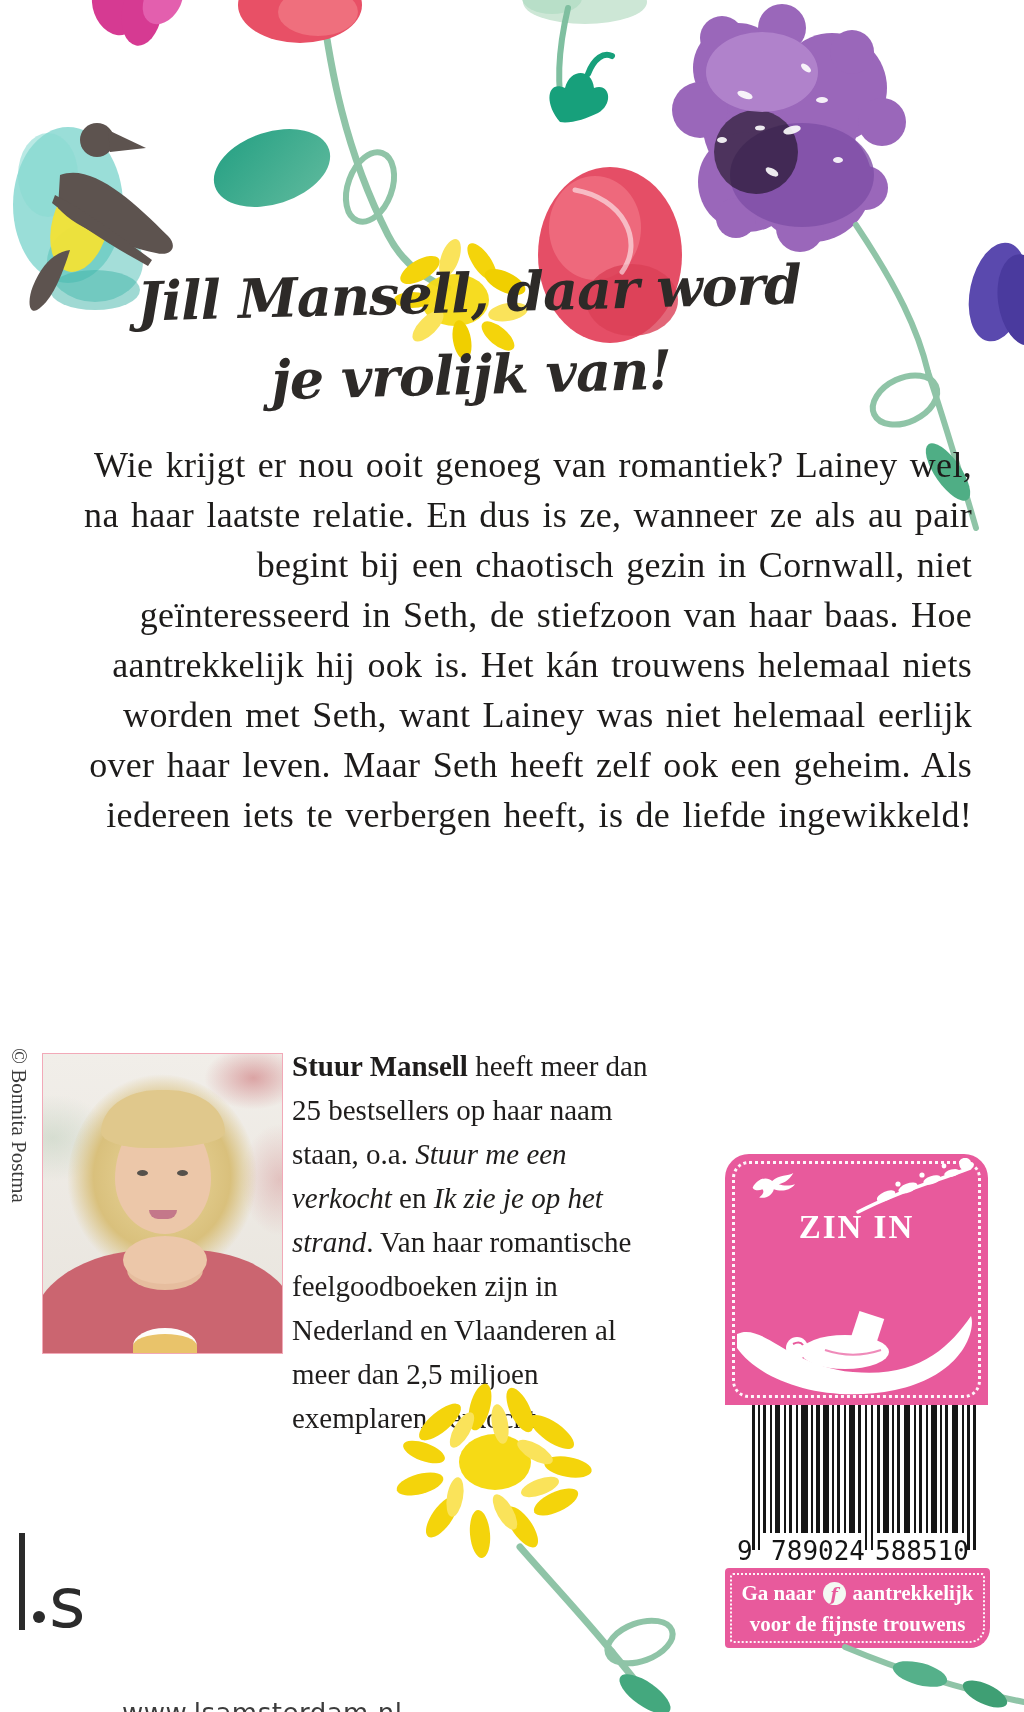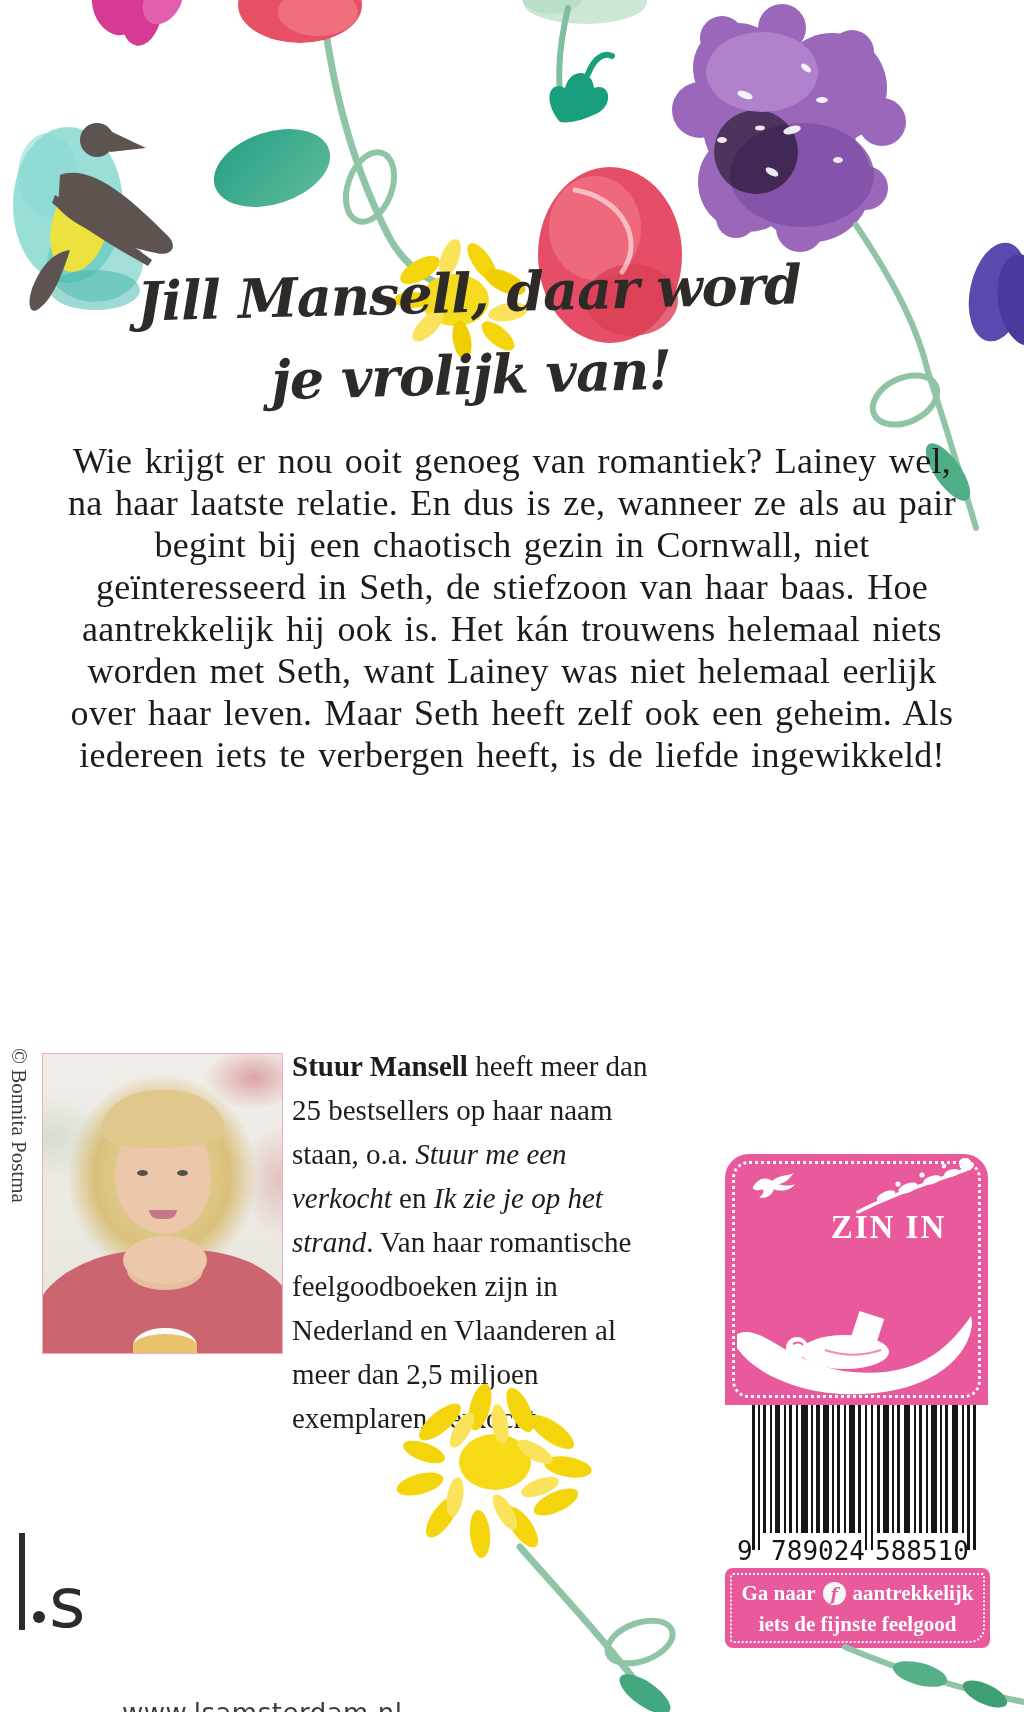--- a/index.html
+++ b/index.html
@@ -11,22 +11,22 @@
   
   #deco-top{position:absolute;left:0;top:0;pointer-events:none}
 
   
   #tagline{position:absolute;left:40px;top:252px;width:860px;text-align:center;
            font-family:"DejaVu Serif",serif;font-style:italic;font-weight:700;
            font-size:54px;line-height:82px;color:#2d2a28;letter-spacing:-1px;
            transform:rotate(-1.5deg);}
 
   
-  #blurb{position:absolute;left:52px;top:440px;width:920px;text-align:center;
-         font-size:36px;line-height:42px;color:#1d1b1a;letter-spacing:.3px;word-spacing:3px;}
+  #blurb{position:absolute;left:52px;top:440px;width:920px;text-align:right;
+         font-size:36px;line-height:50px;color:#1d1b1a;letter-spacing:.3px;word-spacing:3px;}
 
   
   #photo-credit{position:absolute;left:31px;top:1048px;transform:rotate(90deg);
                 transform-origin:0 0;white-space:nowrap;font-size:21px;color:#3a3a3a;}
 
   
   #photo{position:absolute;left:42px;top:1053px;width:239px;height:299px;
          border:1px solid #f2a9b8;overflow:hidden;
          background:
            radial-gradient(70px 45px at 88% 8%, rgba(197,90,96,.5), rgba(197,90,96,0) 70%),
@@ -53,21 +53,21 @@
   #bio{position:absolute;left:292px;top:1044px;width:378px;font-size:29px;line-height:44px;color:#1f1d1c;}
   .seg-bold{font-weight:bold}
   .seg-italic{font-style:italic}
 
   
   #badge{position:absolute;left:725px;top:1154px;width:263px;height:251px;
          border-radius:24px 24px 0 0;}
   #badge .dotted{position:absolute;inset:7px;border:3px dotted rgba(255,255,255,.95);
                  border-radius:17px;pointer-events:none;}
   #badge-line1,#badge-line2{position:absolute;left:0;width:100%;text-align:center;color:#ffffff;
-        font-weight:700;letter-spacing:2px;font-size:33px;font-family:"Liberation Serif",serif;padding-left:32px;}
+        font-weight:700;letter-spacing:2px;font-size:33px;font-family:"Liberation Serif",serif;}
   #badge-line1{top:55px}
   #badge-line2{top:93px}
   #badge-bird{position:absolute;left:26px;top:17px}
   #badge-branch{position:absolute;right:12px;top:4px}
   #badge-hammock{position:absolute;left:8px;top:146px}
 
   
   #barcode{position:absolute;left:752px;top:1405px;width:226px;height:145px;background:#fff;}
   #barcode .bar{position:absolute;top:0;background:#161616;}
   #isbn{position:absolute;left:737px;top:1536px;width:248px;height:28px;
@@ -305,29 +305,29 @@
       <div class="bar" style="left: 209.6px; width: 2.2px; height: 128px;"></div>
       <div class="bar" style="left: 215.1px; width: 2.7px; height: 145px;"></div>
       <div class="bar" style="left: 221.1px; width: 2.7px; height: 145px;"></div>
     </div>
   <div id="isbn">
     <span class="d1">9</span>
     <span class="d2">789024</span>
     <span class="d3">588510</span>
   </div>
 
-  <div id="fb-box" style="background: rgb(232, 90, 156); border-radius: 8px;">
+  <div id="fb-box" style="background: rgb(232, 90, 156);">
     <div class="dotted"></div>
     <div class="fb-line l1">
       <span>Ga naar</span>
       <span id="fb-icon" style="color: rgb(232, 90, 156);">f</span>
       <span>aantrekkelijk</span>
     </div>
     <div class="fb-line l2">
-      <span>iets de fijnste feelgood</span>
+      <span>voor de fijnste trouwens</span>
     </div>
   </div>
 
   <div id="logo">
     <div class="l-bar"></div>
     <div class="l-dot"></div>
     <div class="s-char">s</div>
   </div>
   <div id="website">www.lsamsterdam.nl</div>
 

